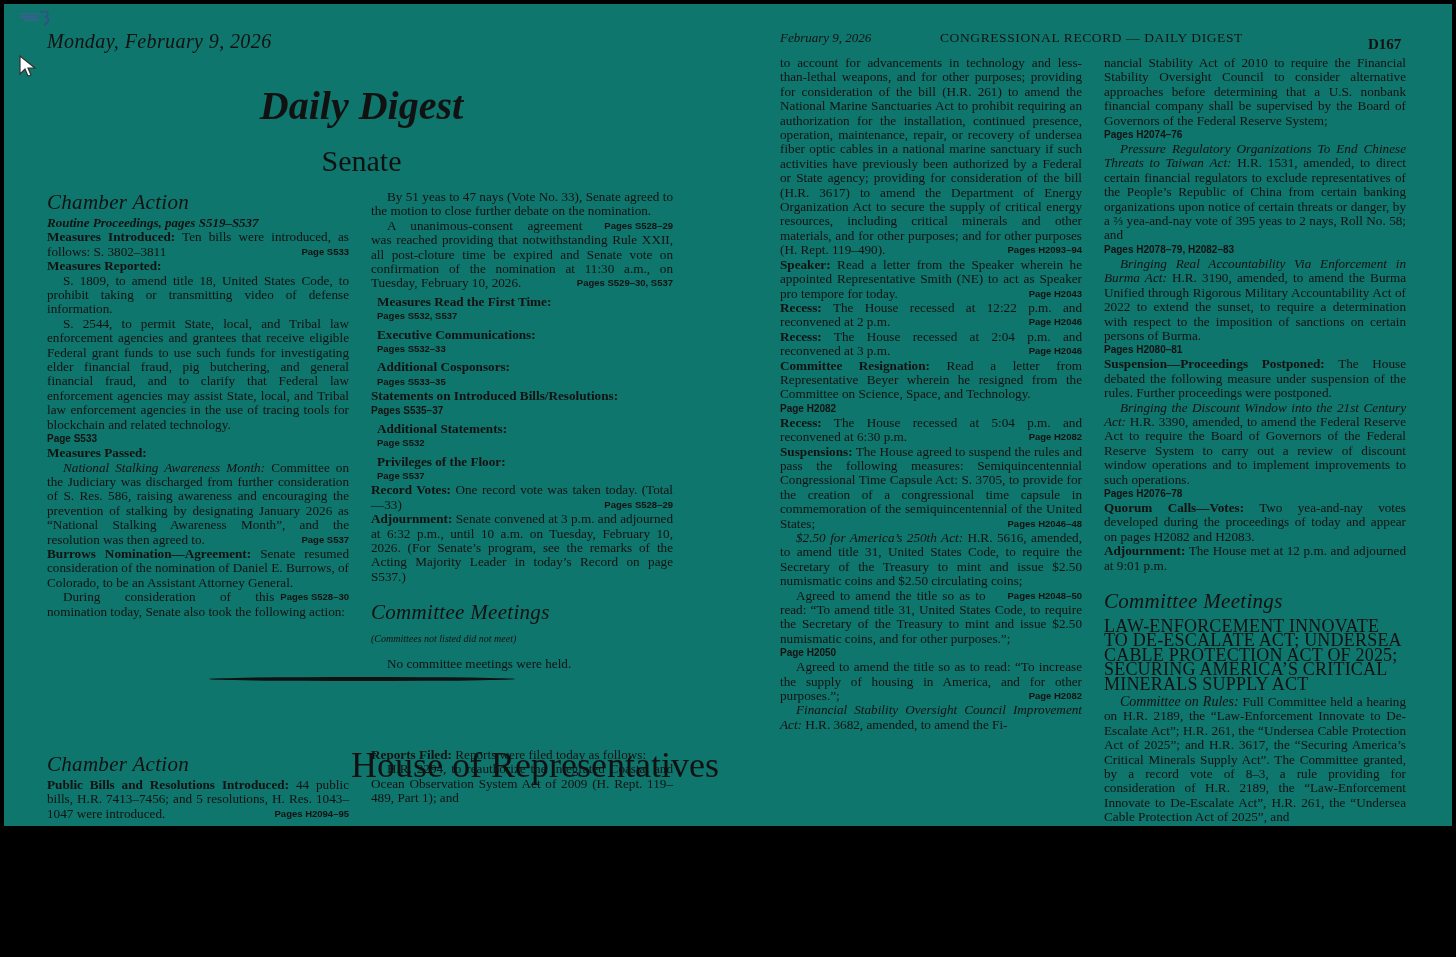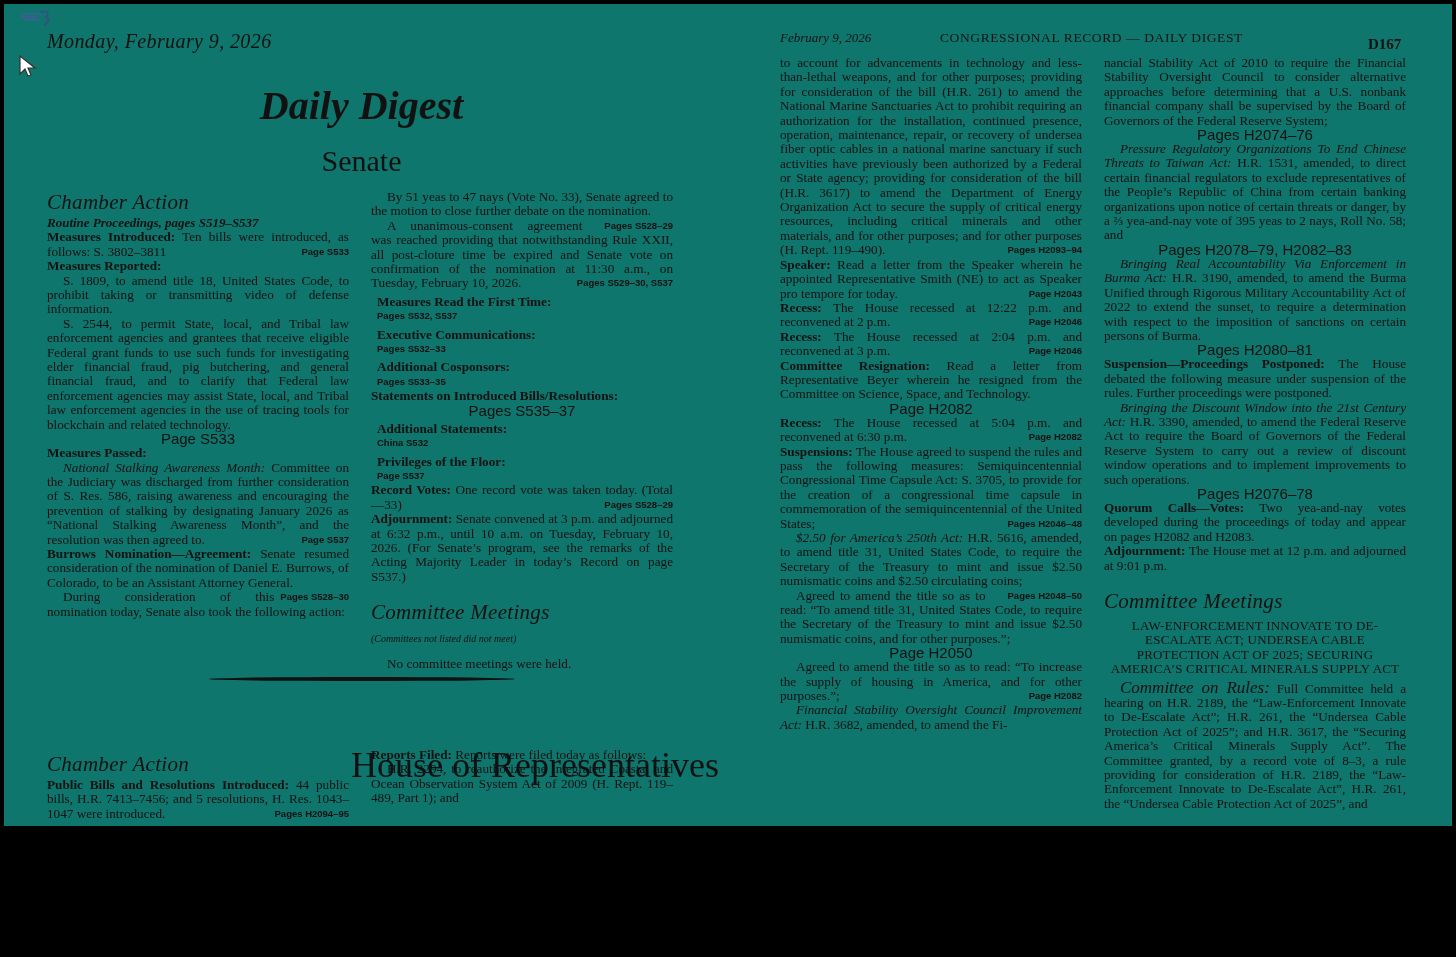--- a/index.html
+++ b/index.html
@@ -16,29 +16,29 @@
   .divider { left:205px; top:673px; width:306px; height:4px; background:#111; border-radius:50%; }
   .col { position:absolute; font-size:13.2px; line-height:14.4px; text-align:justify; }
   .col p { margin:0; }
   .sec-h { font-style:italic; font-size:21px; line-height:24px; margin:0 0 2px 0; letter-spacing:0.3px; }
   .sub-ital { font-style:italic; font-weight:bold; font-size:13px; }
   .item { margin-top:4px; }
   .lead { font-weight:bold; }
   .ind { text-indent:16px; }
   .ital-b { font-style:italic; font-weight:normal; }
   .pg { font-family:"Liberation Sans", "DejaVu Sans", sans-serif; font-weight:bold; font-size:9.5px; float:right; margin-left:6px; }
-  .pg-line { text-align:center; font-family:"Liberation Sans", "DejaVu Sans", sans-serif; font-weight:normal; font-size:15px; line-height:14px; }
+  .pg-line { text-align:left; font-family:"Liberation Sans", "DejaVu Sans", sans-serif; font-weight:bold; font-size:10px; line-height:14px; }
   .note { font-style:italic; font-size:10px; margin:8px 0 10px 0; }
   .flush-row { display:flex; justify-content:space-between; align-items:baseline; margin-top:4px;flex-direction:column; }
   .page-foot { left:88px; top:847px; font-size:11px; }
   .rh-date { left:776px; top:26px; font-size:13px; font-style:italic; }
   .rh-title { left:936px; top:26px; font-size:13.5px; letter-spacing:0.6px; }
   .rh-num { left:1364px; top:32px; font-size:15px; font-weight:bold; }
-  .caps-h { font-size:13px; line-height:14.4px; letter-spacing:0.2px; text-align:center; margin:6px 0 4px 0; }
-  .ital-small { font-style:italic; font-size:17px; }
+  .caps-h { font-size:18px; line-height:14.4px; letter-spacing:0.2px; text-align:left; margin:6px 0 4px 0; }
+  .ital-small { font-style:italic; font-size:14px; }
 </style>
 </head>
 <body>
 
 <div class="sheet">
 
   <svg class="abs logo" viewBox="0 0 36 20">
     <line x1="2" y1="6" x2="22" y2="6" stroke="#4a5a9a" stroke-width="1.4"></line>
     <line x1="2" y1="9" x2="20" y2="9" stroke="#4a5a9a" stroke-width="1.4"></line>
     <line x1="6" y1="12" x2="22" y2="12" stroke="#4a5a9a" stroke-width="1.2"></line>
@@ -78,21 +78,21 @@
         <span class="pg">Pages S532–33</span>
       </div>
     <div class="flush-row">
         <span class="lead">Additional Cosponsors:</span>
         <span class="pg">Pages S533–35</span>
       </div>
     <p class="item"><span class="lead">Statements on Introduced Bills/Resolutions:</span></p>
     <div class="pg-line">Pages S535–37</div>
     <div class="flush-row">
         <span class="lead">Additional Statements:</span>
-        <span class="pg">China S532</span>
+        <span class="pg">Page S532</span>
       </div>
     <div class="flush-row">
         <span class="lead">Privileges of the Floor:</span>
         <span class="pg">Page S537</span>
       </div>
     <p class="item"><span class="lead">Record Votes:</span><span> One record vote was taken today. (Total—33)</span><span class="pg">Pages S528–29</span></p>
     <p class="item"><span class="lead">Adjournment:</span><span> Senate convened at 3 p.m. and adjourned at 6:32 p.m., until 10 a.m. on Tuesday, February 10, 2026. (For Senate’s program, see the remarks of the Acting Majority Leader in today’s Record on page S537.)</span></p>
     <div class="sec-h" style="margin-top:16px;">Committee Meetings</div>
     <div class="note">(Committees not listed did not meet)</div>
     <p class="ind">No committee meetings were held.</p>

